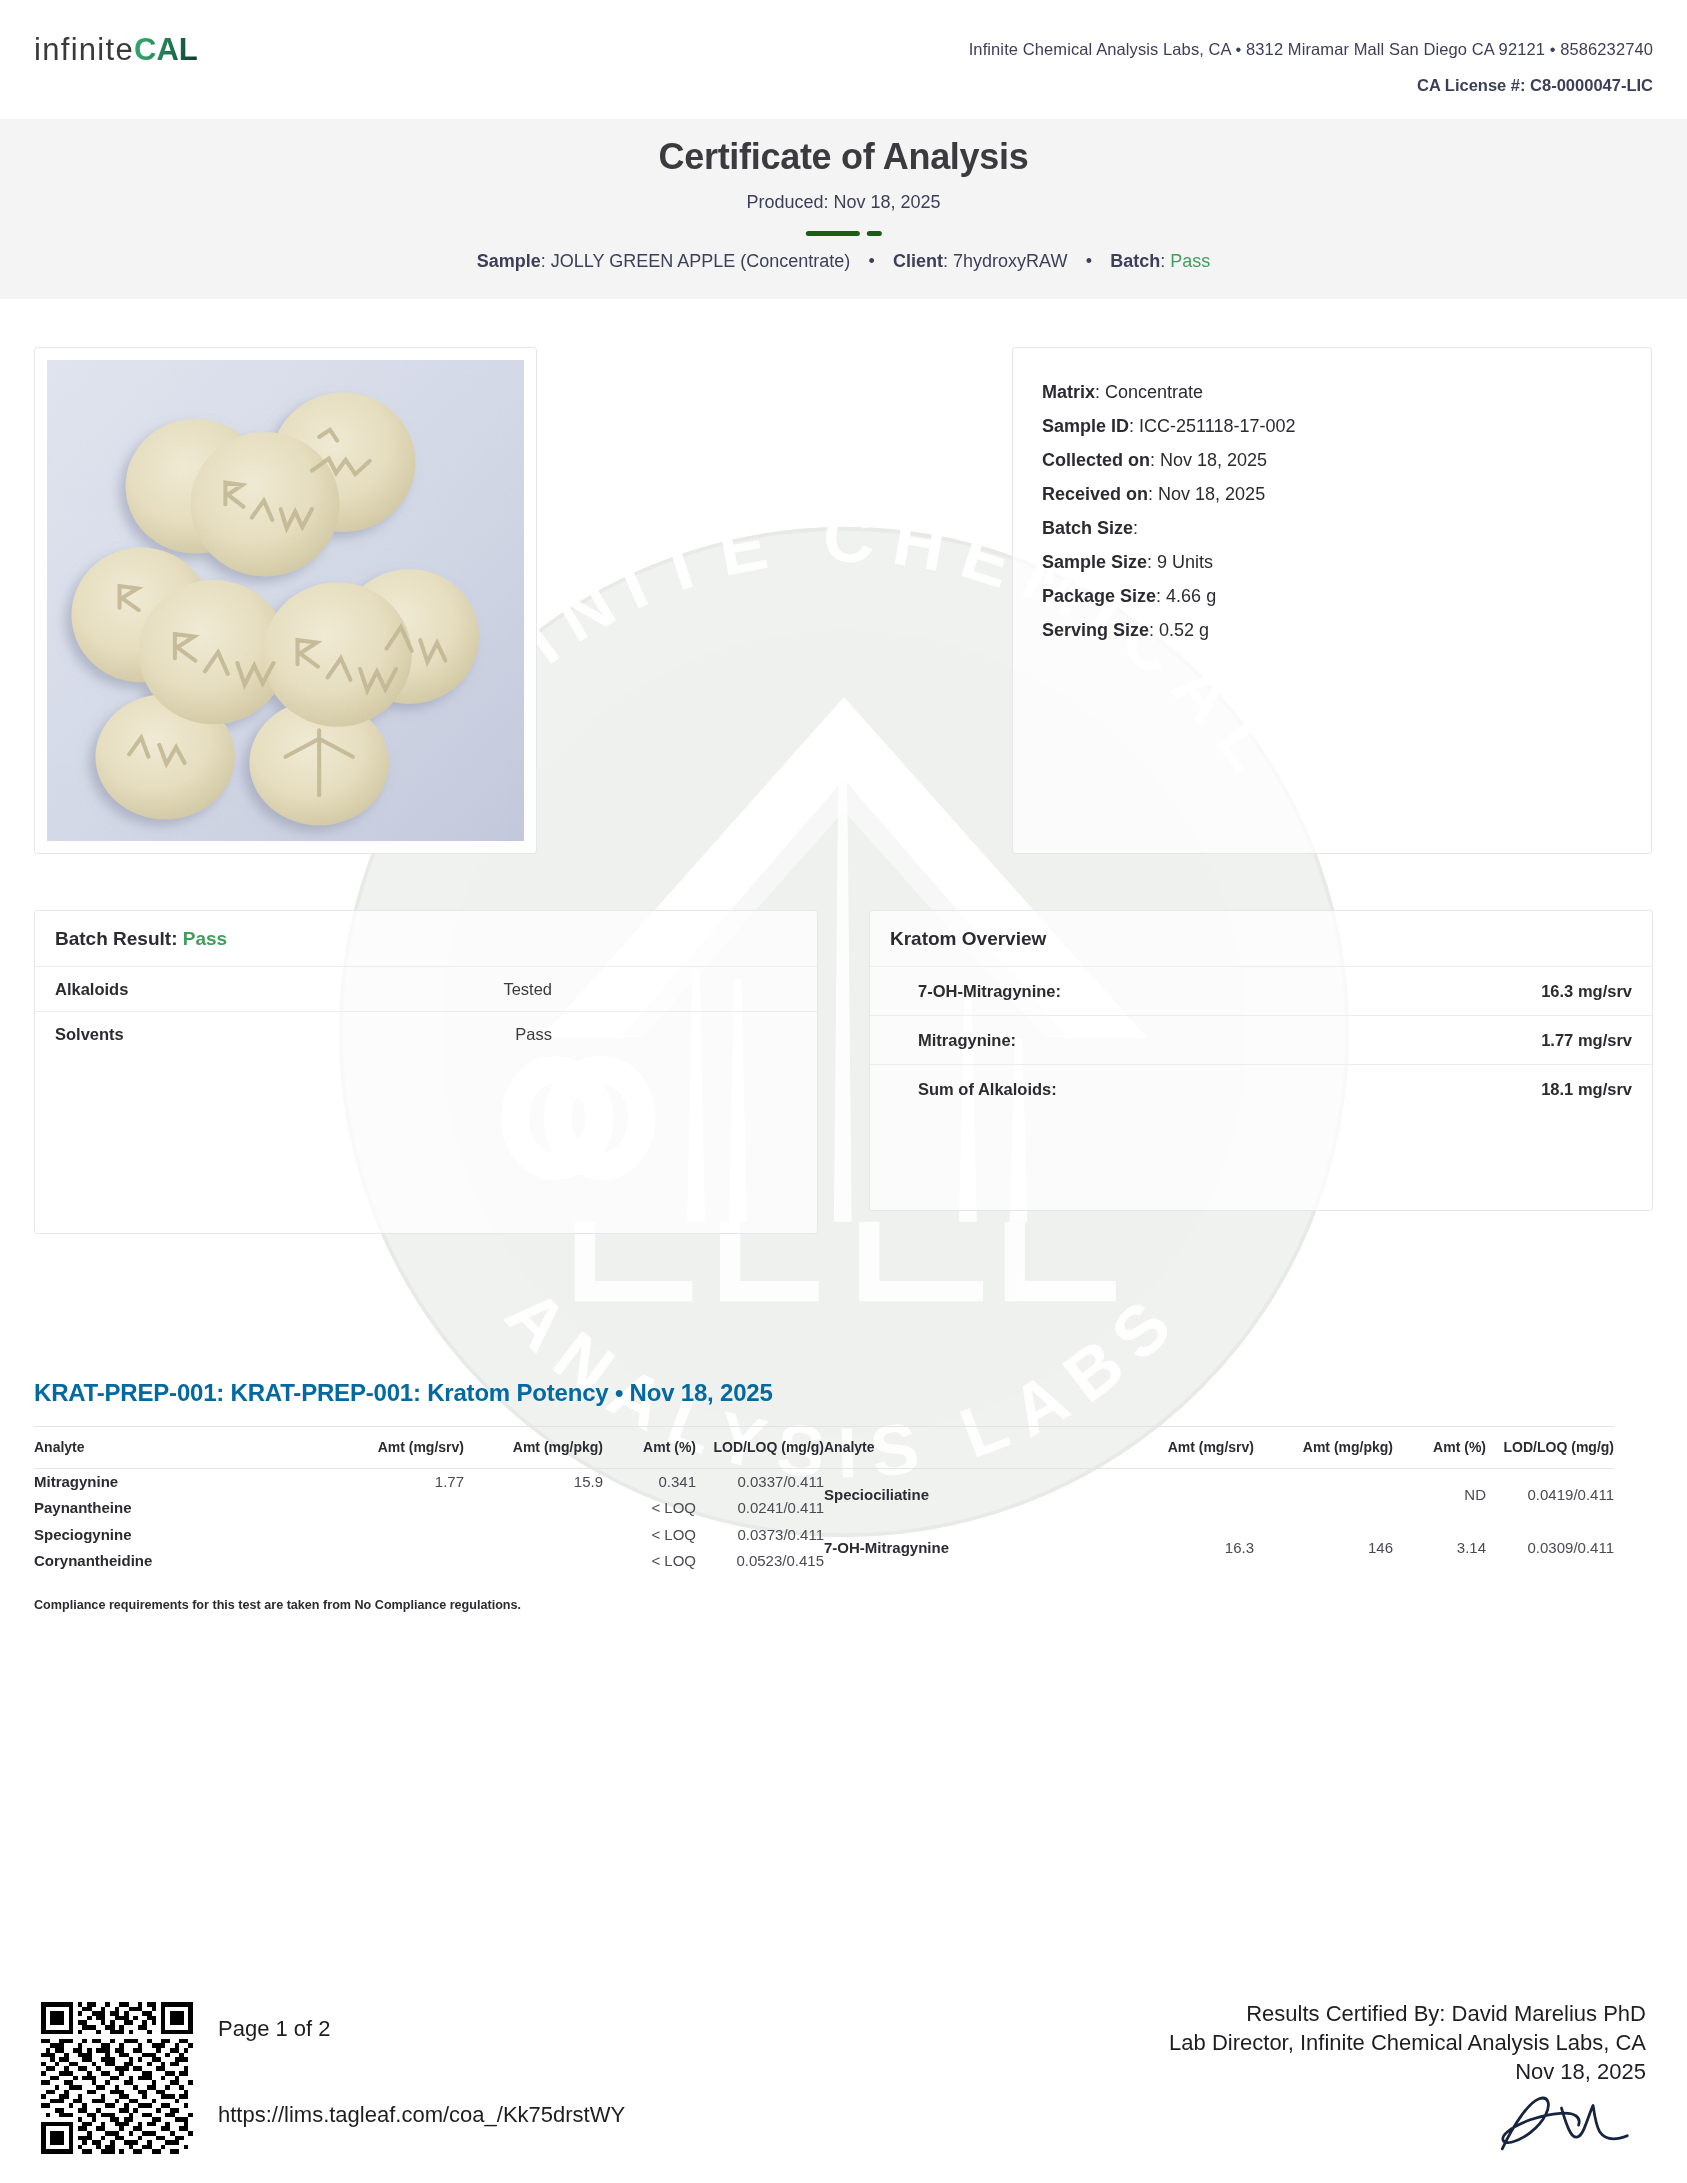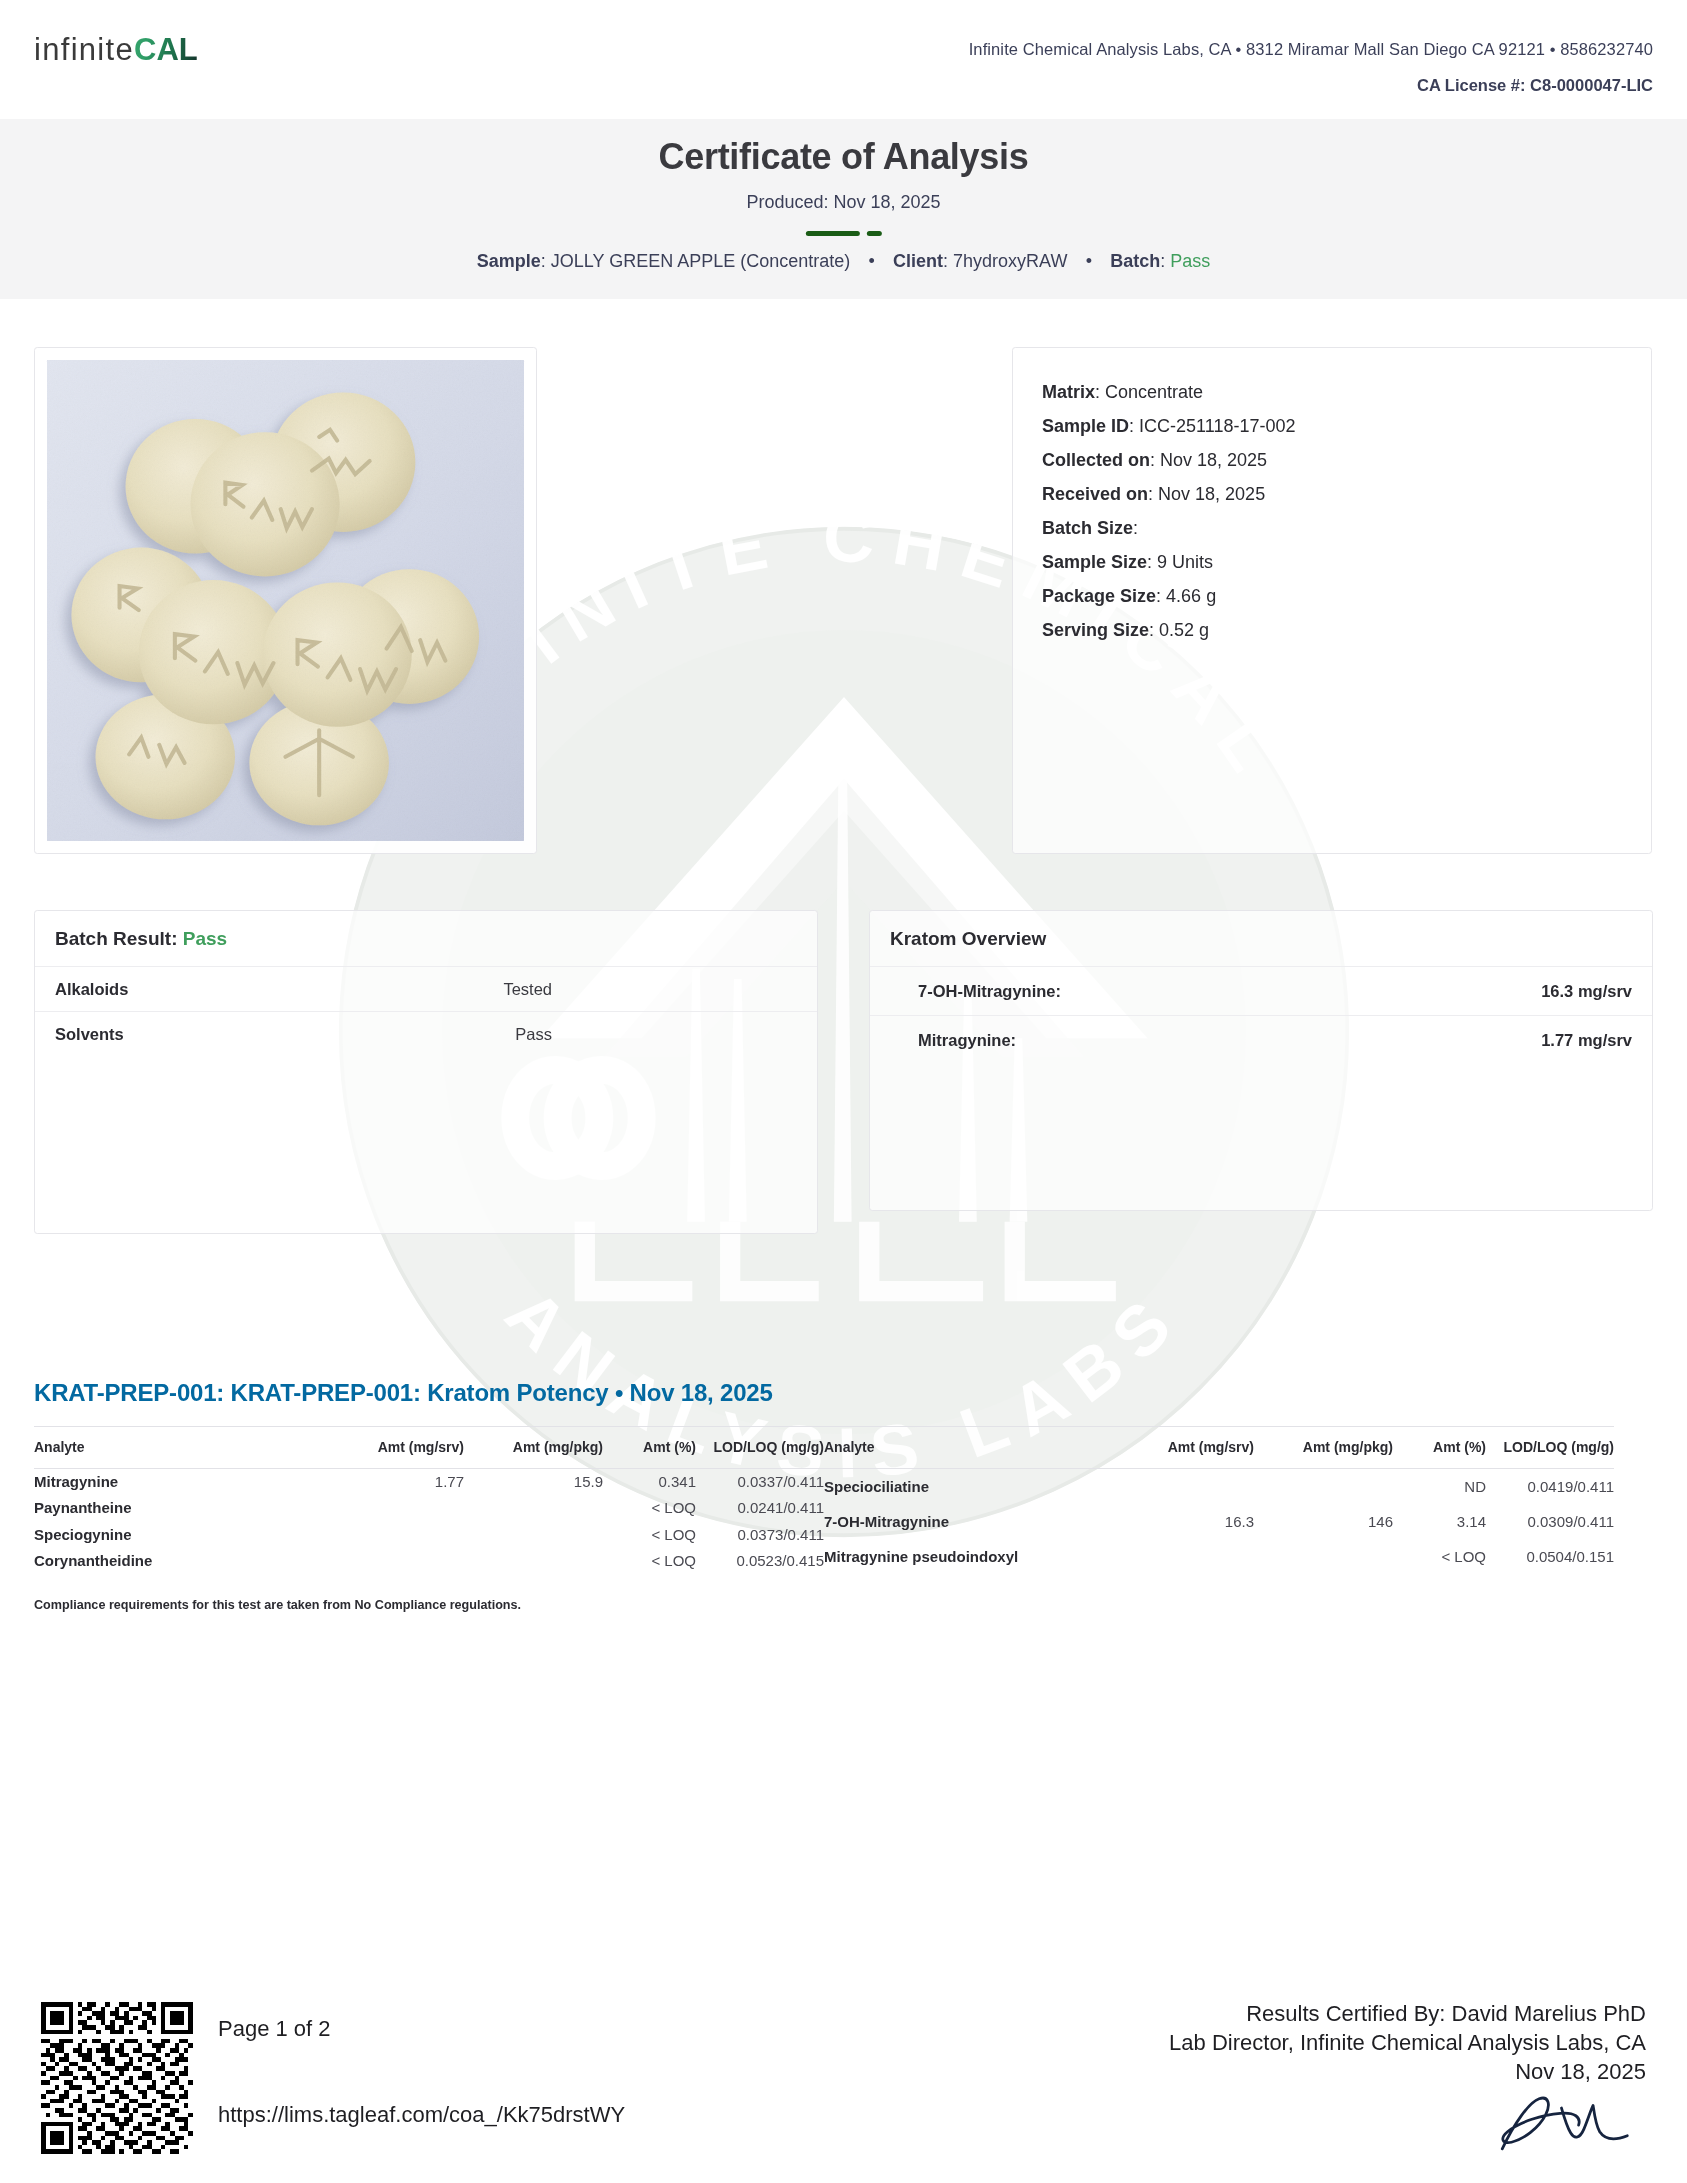--- a/index.html
+++ b/index.html
@@ -254,20 +254,24 @@
   <div class="card" id="kratom-card">
     <div class="card-head">Kratom Overview</div>
     <div class="krow">
       <span class="k">7-OH-Mitragynine:</span>
       <span class="v">16.3 mg/srv</span>
     </div>
     <div class="krow">
       <span class="k">Mitragynine:</span>
       <span class="v">1.77 mg/srv</span>
     </div>
+    <div class="krow">
+      <span class="k">Sum of Alkaloids:</span>
+      <span class="v">18.1 mg/srv</span>
+    </div>
   </div>
 
   <div id="potency">
     <div class="sect-title">KRAT-PREP-001: KRAT-PREP-001: Kratom Potency • Nov 18, 2025</div>
     <div class="tables">
 
       <table class="pt">
         <colgroup>
             <col class="c-analyte">
             <col class="c-srv">
@@ -340,27 +344,20 @@
             <td></td>
             <td>ND</td>
             <td>0.0419/0.411</td>
           </tr>
           <tr>
             <td class="analyte">7-OH-Mitragynine</td>
             <td>16.3</td>
             <td>146</td>
             <td>3.14</td>
             <td>0.0309/0.411</td>
-          </tr>
-          <tr>
-            <td class="analyte">Mitragynine pseudoindoxyl</td>
-            <td></td>
-            <td></td>
-            <td>&lt; LOQ</td>
-            <td>0.0504/0.151</td>
           </tr>
         </tbody>
       </table>
 
     </div>
     <div class="compliance">Compliance requirements for this test are taken from No Compliance regulations.</div>
   </div>
 
   <div class="footer">
     <div class="qr">

